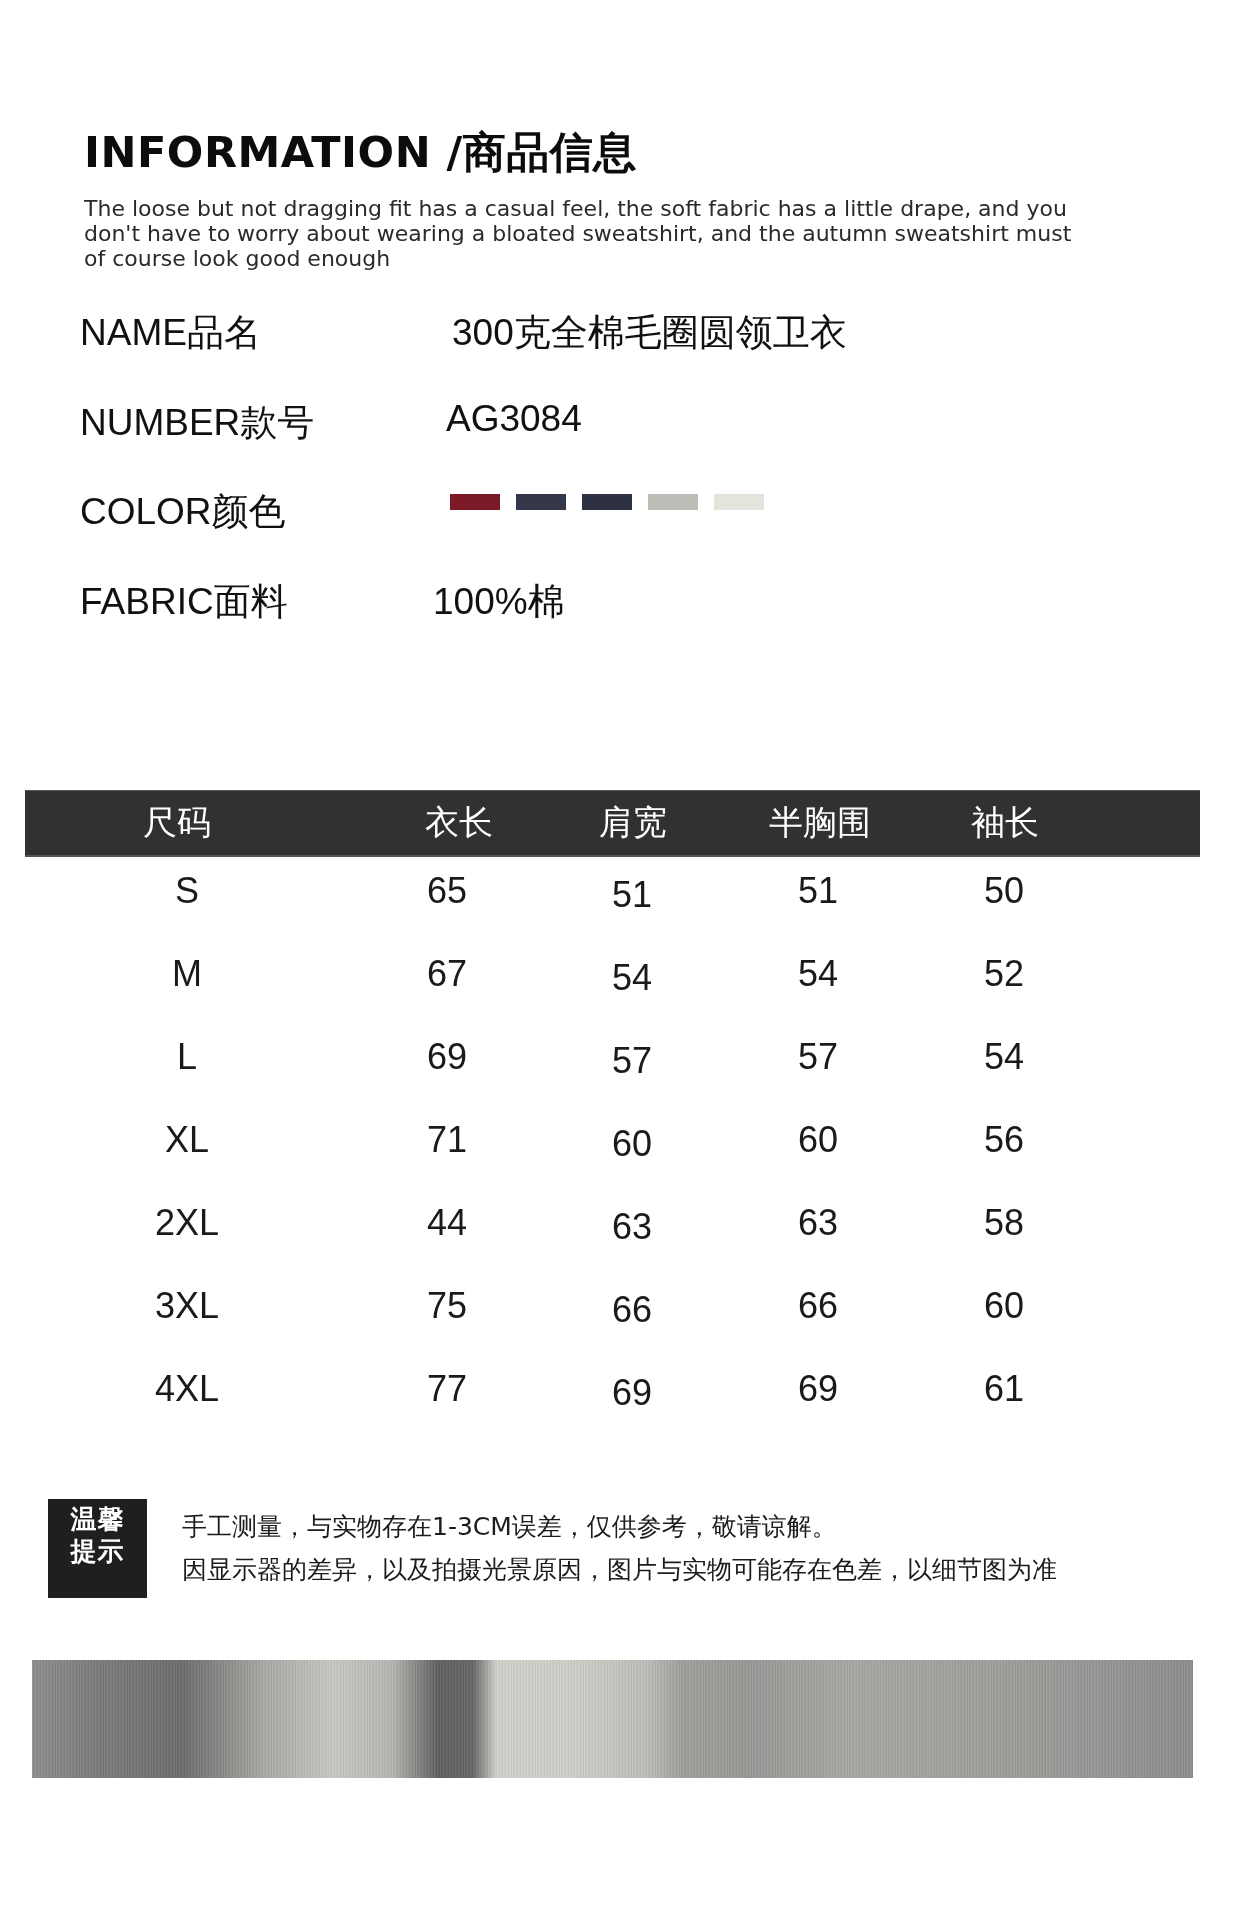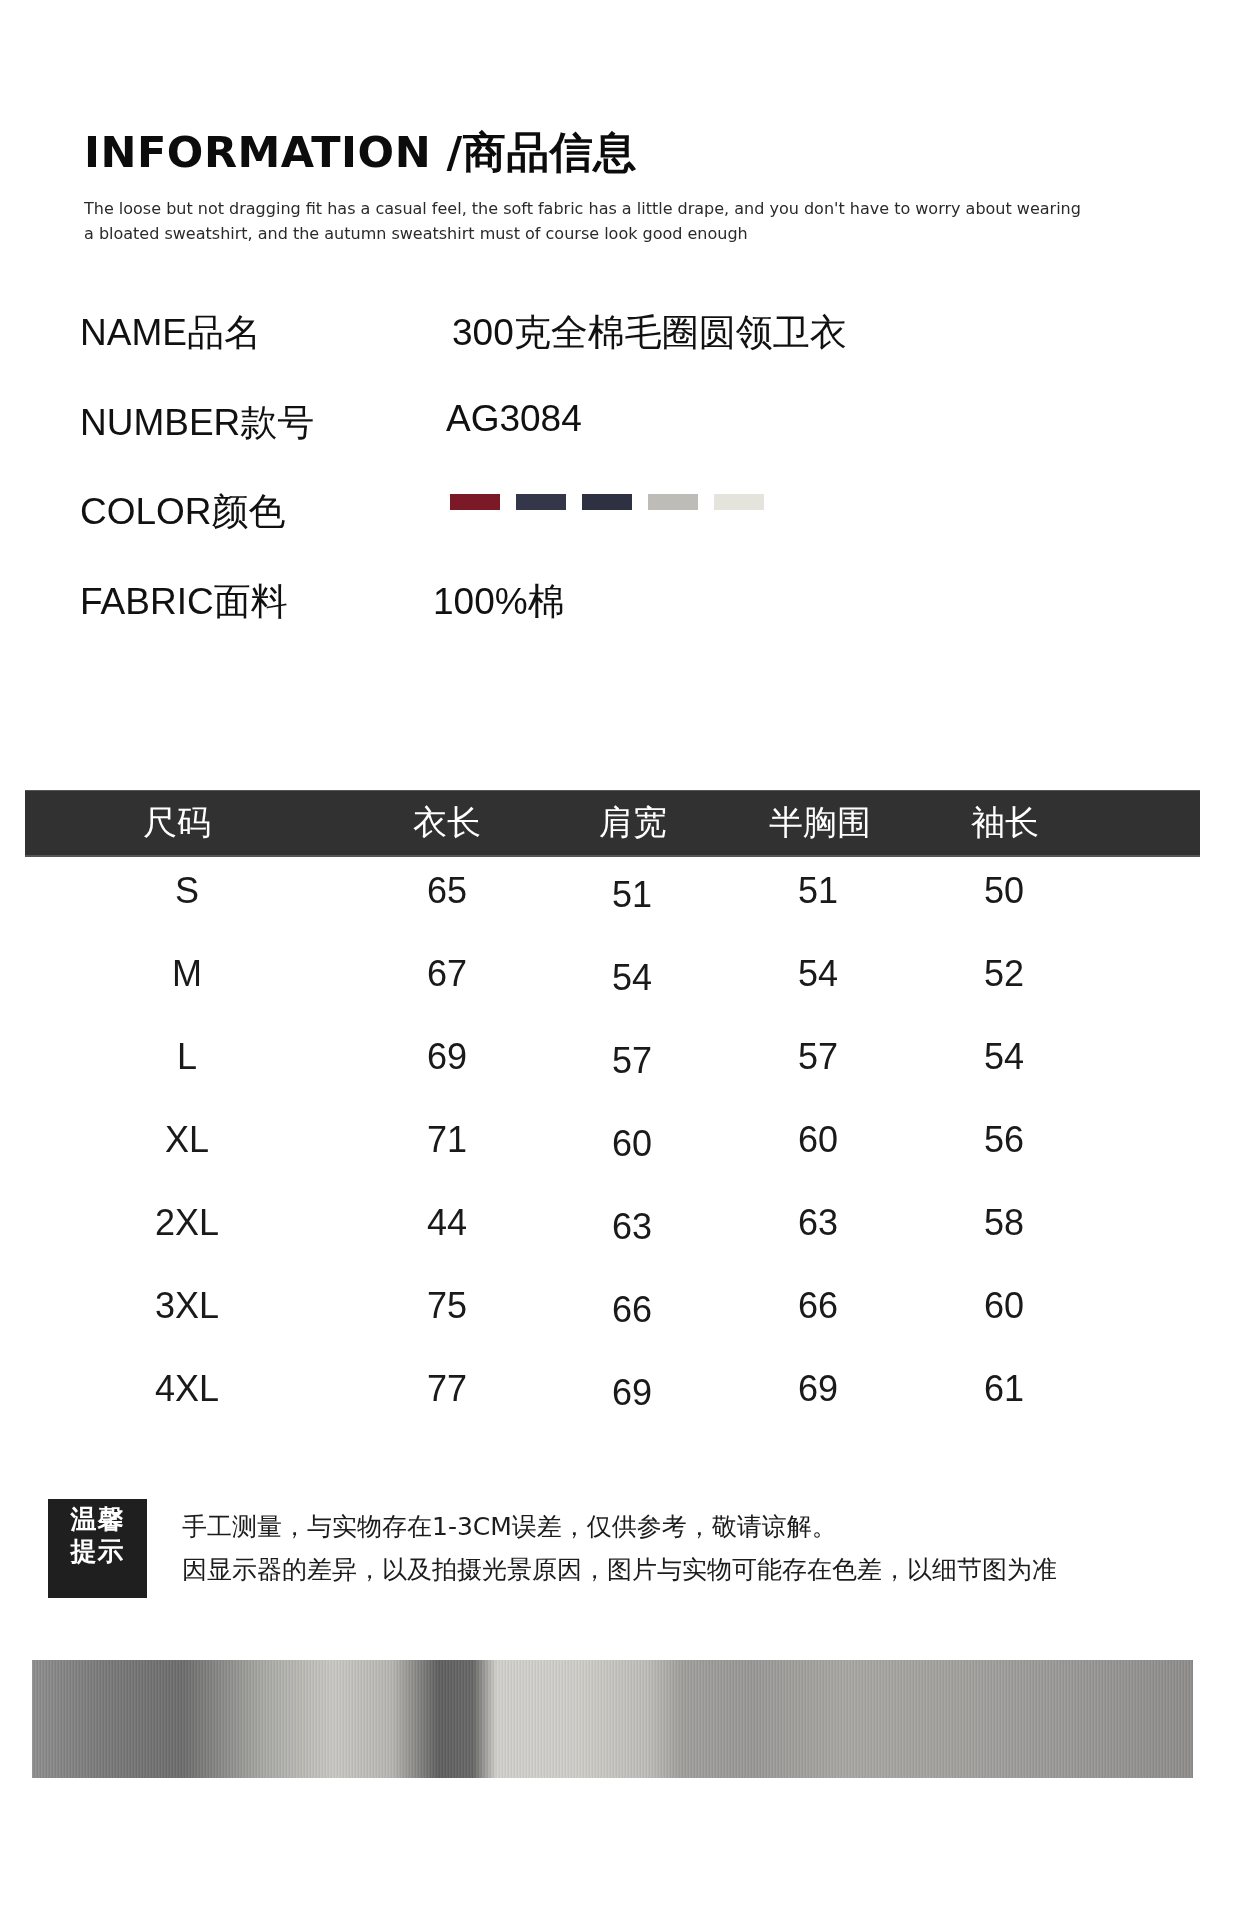--- a/index.html
+++ b/index.html
@@ -3,21 +3,21 @@
   <meta charset="utf-8">
   <style>
     * { margin: 0; padding: 0; box-sizing: border-box; }
     html, body { width: 1245px; height: 1920px; background: #ffffff; overflow: hidden; }
     body { position: relative; font-family: "DejaVu Sans", "Liberation Sans", sans-serif; color: #111111; }
 
     .abs { position: absolute; }
 
     
     #title { left: 84px; top: 124px; font-size: 43px; font-weight: bold; letter-spacing: 0.5px; color: #0c0c0c; white-space: nowrap; }
-    #desc { left: 84px; top: 196px; width: 1000px; font-size: 16px; line-height: 25px; color: #2a2a2a; }
+    #desc { left: 84px; top: 196px; width: 1000px; font-size: 22px; line-height: 25px; color: #2a2a2a; }
 
     
     .info-label { left: 80px; font-size: 37px; color: #111; white-space: nowrap; font-family: "Liberation Sans", "DejaVu Sans", sans-serif; }
     .info-value { font-size: 37px; color: #111; white-space: nowrap; font-family: "Liberation Sans", "DejaVu Sans", sans-serif; }
 
     #name-label { top: 308px; }
     #name-value { left: 452px; top: 308px; }
     #number-label { top: 398px; }
     #number-value { left: 446px; top: 398px; }
     #color-label { top: 487px; }
@@ -71,21 +71,21 @@
   <div class="swatch" style="background: rgb(46, 49, 66);"></div>
   <div class="swatch" style="background: rgb(189, 188, 183);"></div>
   <div class="swatch" style="background: rgb(228, 227, 220);"></div>
 </div>
 
 <div id="fabric-label" class="abs info-label">FABRIC面料</div>
 <div id="fabric-value" class="abs info-value">100%棉</div>
 
 <div id="size-header" class="abs">
   <span class="th" style="left:152px">尺码</span>
-  <span class="th" style="left:422px">衣长</span>
+  <span class="th" style="left:434px">衣长</span>
   <span class="th" style="left:608px">肩宽</span>
   <span class="th" style="left:795px">半胸围</span>
   <span class="th" style="left:980px">袖长</span>
 </div>
 
 <div id="size-body" class="abs">
   <div class="tr" style="top:0px">
     <span class="td" style="left:187px">S</span>
     <span class="td" style="left:447px">65</span>
     <span class="td shift" style="left:632px">51</span>

